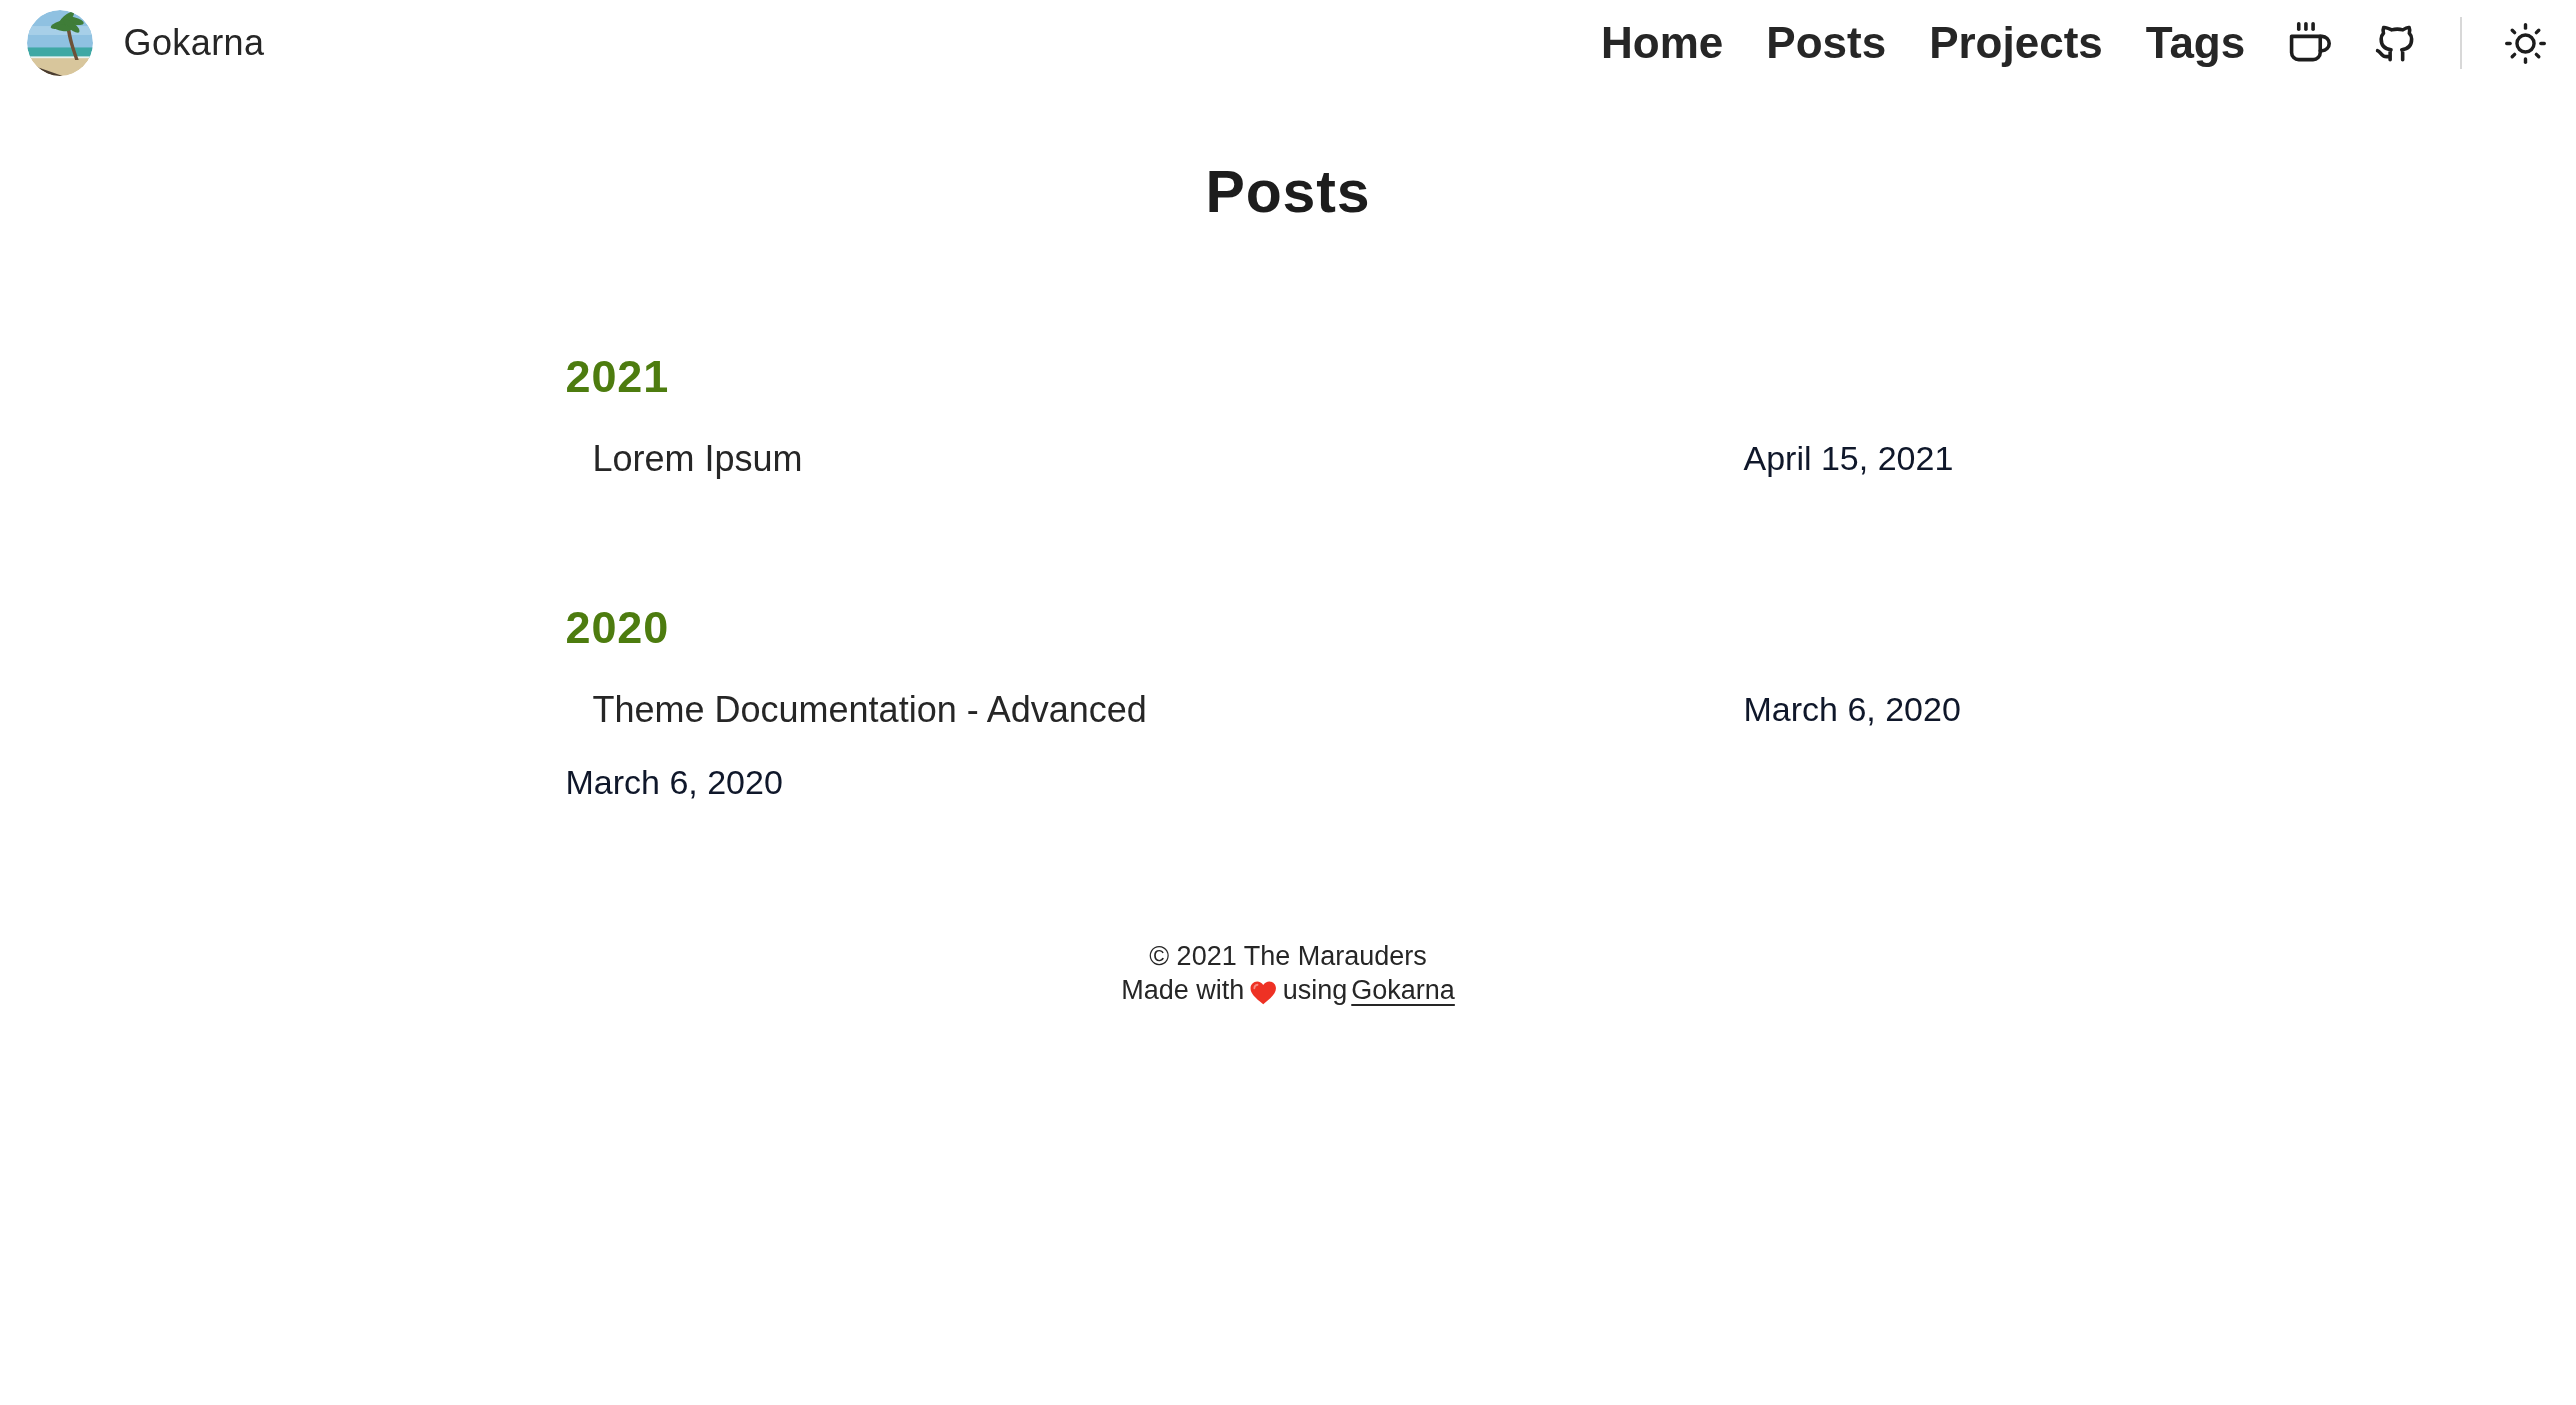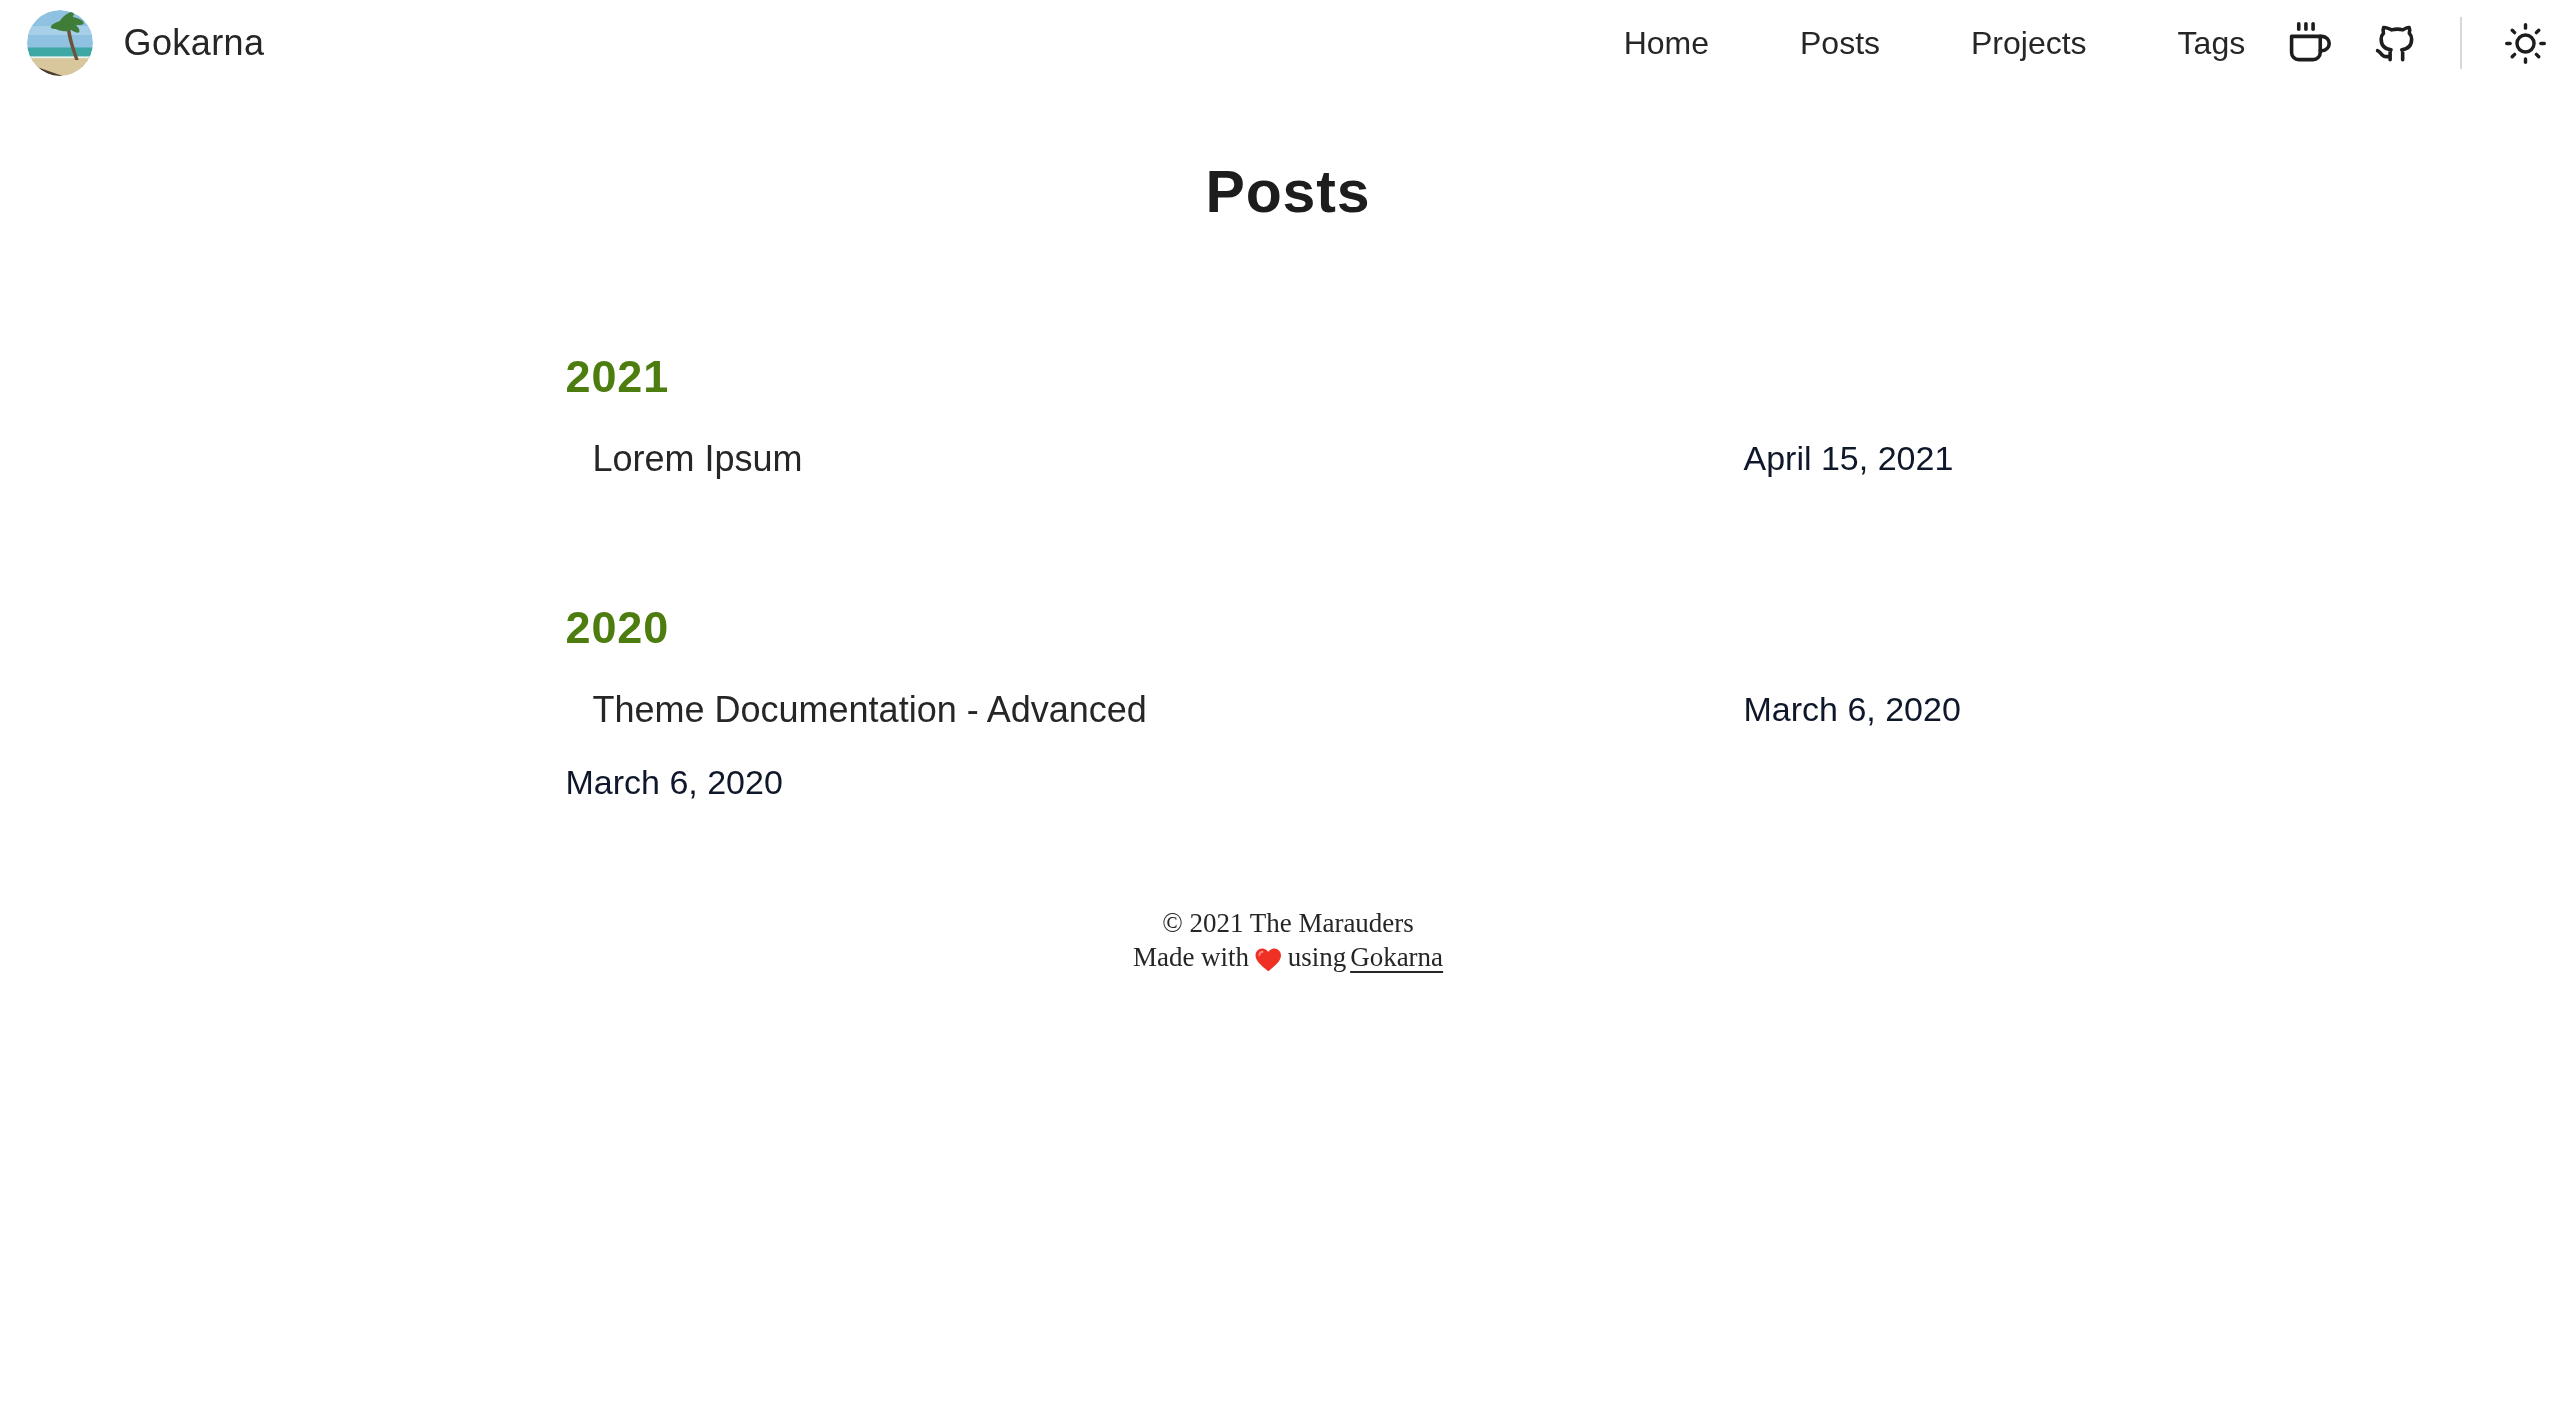--- a/index.html
+++ b/index.html
@@ -17,21 +17,21 @@
     height:86px; display:flex; align-items:center;
     padding:0 30px 0 27px;
   }
   .brand { display:flex; align-items:center; gap:30.5px; }
   .avatar {
     width:66px; height:66px; border-radius:50%; overflow:hidden; flex:0 0 auto;
     display:block;
   }
   .site-title { font-size:36px; font-weight:500; letter-spacing:0.4px; }
   .nav { margin-left:auto; display:flex; align-items:center; gap:43px; }
-  .nav-link { font-size:32px; font-weight:400; cursor:pointer;margin-left:48px; }
+  .nav-link { font-size:44px; font-weight:700; cursor:pointer; }
   .icon-link { display:flex; align-items:center; cursor:pointer; }
   .icon-link svg { display:block; }
   .nav-sep { width:1.8px; height:52px; background:#d8d8d8; }
 
   
   .main { width:1445px; margin:0 auto; }
   .page-title {
     margin-top:66px; font-size:59px; line-height:81px;
     font-weight:800; text-align:center; color:#1d1d1d;
     letter-spacing:0.9px;
@@ -46,21 +46,21 @@
   .post-row {
     display:grid; grid-template-columns:1fr 267px;
     align-items:center; height:73px;
   }
   .post-title {
     padding-left:27px; font-size:36px; font-weight:400; cursor:pointer;
   }
   .post-date { font-size:34px; font-weight:400; color:#0f172a; }
 
   
-  .footer { margin-top:87px; text-align:center; font-size:27px; line-height:34px;font-family:Liberation Serif, serif; }
+  .footer { margin-top:120px; text-align:center; font-size:27px; line-height:34px; }
   .footer-made { display:flex; align-items:center; justify-content:center; gap:4px; }
   .heart svg { display:block; position:relative; top:1.8px; }
   .theme-link { text-decoration:underline; text-underline-offset:4.5px; cursor:pointer; }
 </style>
 </head>
 <body>
 
 <header class="header">
   <div class="brand">
     <span class="avatar">

